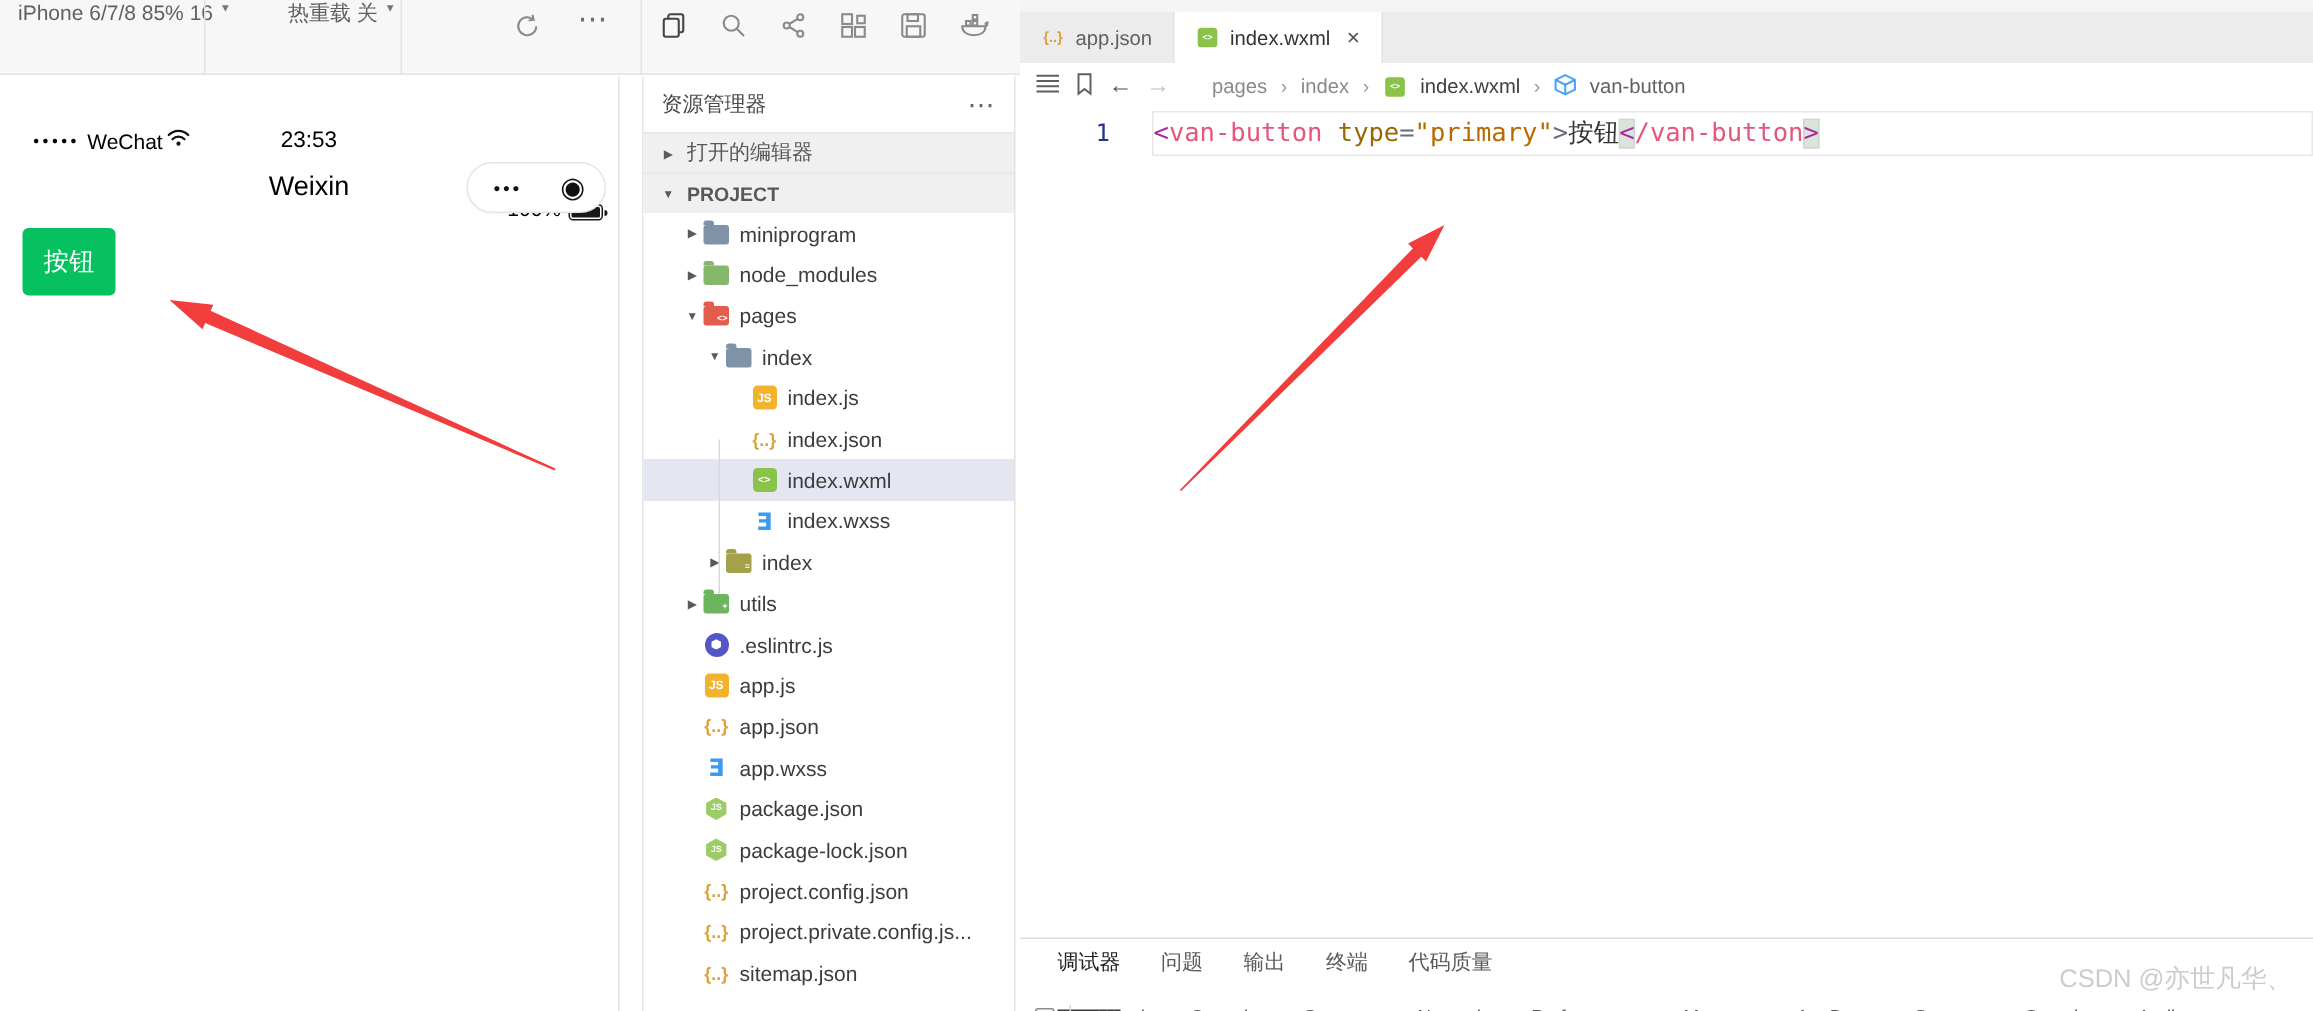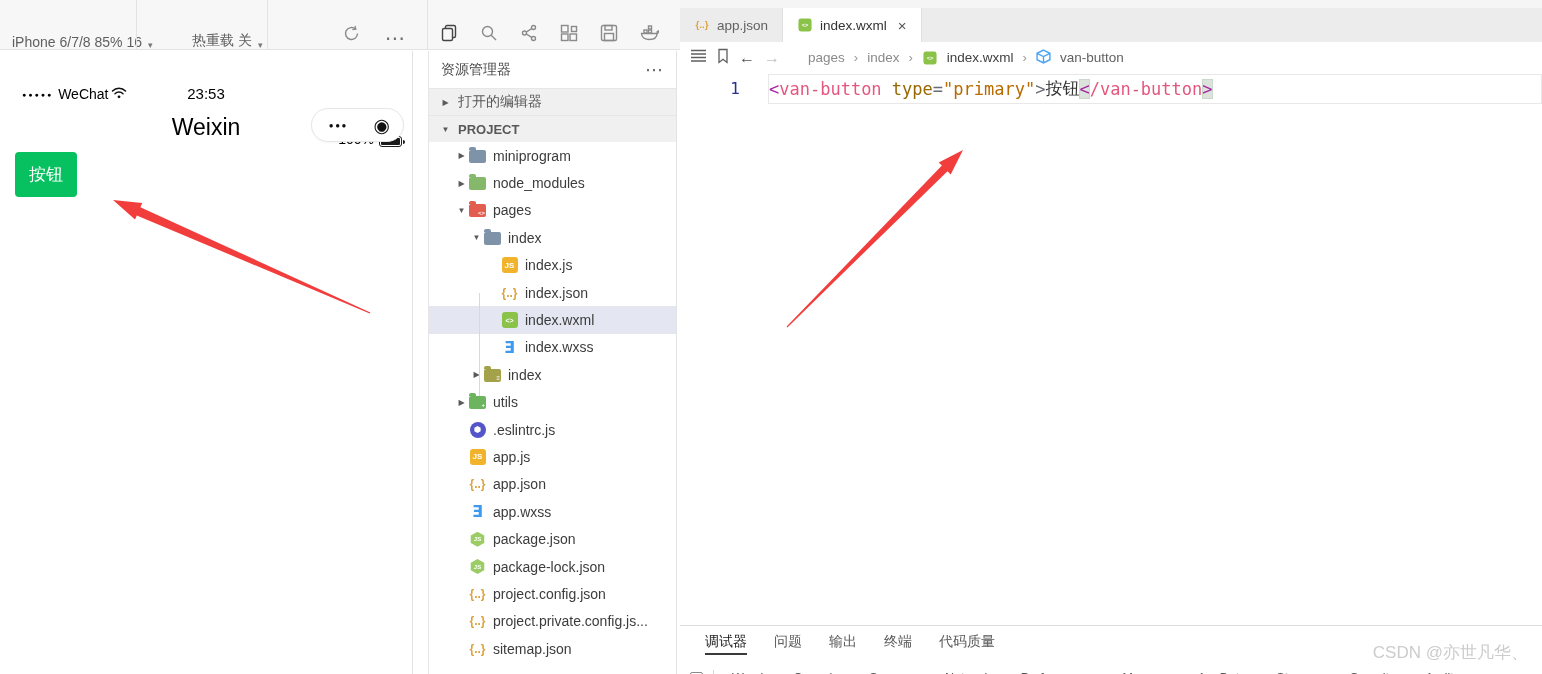--- a/index.html
+++ b/index.html
@@ -2,21 +2,21 @@
 <html><head>
 <meta charset="utf-8">
 <style>
   * { margin:0; padding:0; box-sizing:border-box; }
   html,body { width:1542px; height:674px; overflow:hidden; background:#fff;
               font-family:"Liberation Sans","DejaVu Sans",sans-serif; }
 
   
   #toolbar { position:absolute; left:0; top:0; width:680px; height:50px;
              background:#f7f7f7; border-bottom:1px solid #e3e3e3; }
-  .tb-sect { position:absolute; top:0; height:50px; display:flex; align-items:flex-end;
+  .tb-sect { position:absolute; top:0; height:50px; display:flex; align-items:flex-start;
              color:#5f5f5f; font-size:14px; }
   .tb-sep { position:absolute; top:0; width:1px; height:50px; background:#e3e3e3; }
   .caret { font-size:9px; margin-left:6px; color:#777; }
   .tb-icon { display:inline-flex; align-items:center; justify-content:center;
              width:34px; height:34px; }
   .tb-icon svg { stroke:#8a8a8a; fill:none; stroke-width:1.4; }
   .tb-icon.dark svg { stroke:#444; }
 
   
   #simulator { position:absolute; left:0; top:51px; width:413px; height:623px;
@@ -24,21 +24,21 @@
   #statusbar { position:absolute; left:0; top:32px; width:100%; height:22px; }
   .sig { font-size:7px; letter-spacing:2px; color:#000; }
   .carrier { font-size:14px; color:#000; margin:0 3px 0 5px; }
   #stat-left { position:absolute; left:22px; top:0; display:flex; align-items:center; height:22px; }
   #stat-time { position:absolute; left:0; width:100%; text-align:center; font-size:15px; color:#000; top:2px; }
   #stat-right { position:absolute; right:10px; top:0; display:flex; align-items:flex-end; height:22px; gap:5px; font-size:14px; color:#000;margin-top:42px; }
   .battery { width:23px; height:11px; border:1.5px solid #1a1a1a; border-radius:3px; position:relative; }
   .battery .fill { position:absolute; inset:1px; background:#1a1a1a; border-radius:1px; }
   .battery .tip { position:absolute; right:-4px; top:2.5px; width:2.5px; height:4px; background:#1a1a1a; border-radius:0 2px 2px 0; }
   #navtitle { position:absolute; left:0; top:63px; width:100%; text-align:center;
-              font-size:23px; color:#000; }
+              font-size:18px; color:#000; }
   #capsule { position:absolute; right:8px; top:57px; width:93px; height:34px;
              background:#fff; border:1px solid #e6e6e6; border-radius:17px;
              box-shadow:0 1px 2px rgba(0,0,0,.04);
              display:flex; align-items:center; justify-content:space-around; }
   .cap-dots { font-size:8px; letter-spacing:1.5px; color:#111; padding-left:4px; }
   .cap-target { font-size:19px; color:#111; line-height:1; }
   #wx-button { position:absolute; left:15px; top:101px; width:62px; height:45px;
                background:#07c160; color:#fff; font-size:17px; border:none; border-radius:4px;
                display:flex; align-items:center; justify-content:center; }
 
@@ -113,21 +113,21 @@
   #codebox { flex:1; height:30px; border:1px solid #e8e8e8; display:flex; align-items:center;
              white-space:pre; }
   .tok-punc { color:#a626a4; } .tok-tag { color:#e4567e; } .tok-attr { color:#986801; }
   .tok-eq { color:#696c77; } .tok-str { color:#b76b01; } .tok-plain { color:#333; }
   .hl { background:#dbe3db; box-shadow:inset 0 0 0 1px #ccd8cc; }
 
   
   #debug { position:absolute; left:0; bottom:0; width:100%; height:49px; background:#fff;
            border-top:1px solid #dcdcdc; }
   #dbgtabs { position:absolute; left:25px; top:7px; display:flex; gap:27px; font-size:14px; color:#595959; }
-  .dbgtab { padding-bottom:2px; }
+  .dbgtab { padding-bottom:22px; }
   .dbgtab.active { color:#222; border-bottom:2px solid #3a3a3a; }
   #devtools { position:absolute; left:10px; top:40px; height:24px; display:flex; align-items:center;
               gap:0; color:#555; font-size:12.5px; }
   #inspect-ic { width:13px; height:13px; border:1.4px solid #8a8a8a; border-radius:2px; margin-right:10px; }
   #dt-sep { width:1px; height:16px; background:#d7d7d7; margin-right:18px; }
   .dtab { margin-right:30px; white-space:nowrap; }
 
   
   #watermark { position:absolute; right:14px; top:641px; font-size:17px; color:#ccc; z-index:60; }
   #arrows { position:absolute; left:0; top:0; z-index:50; pointer-events:none; }

